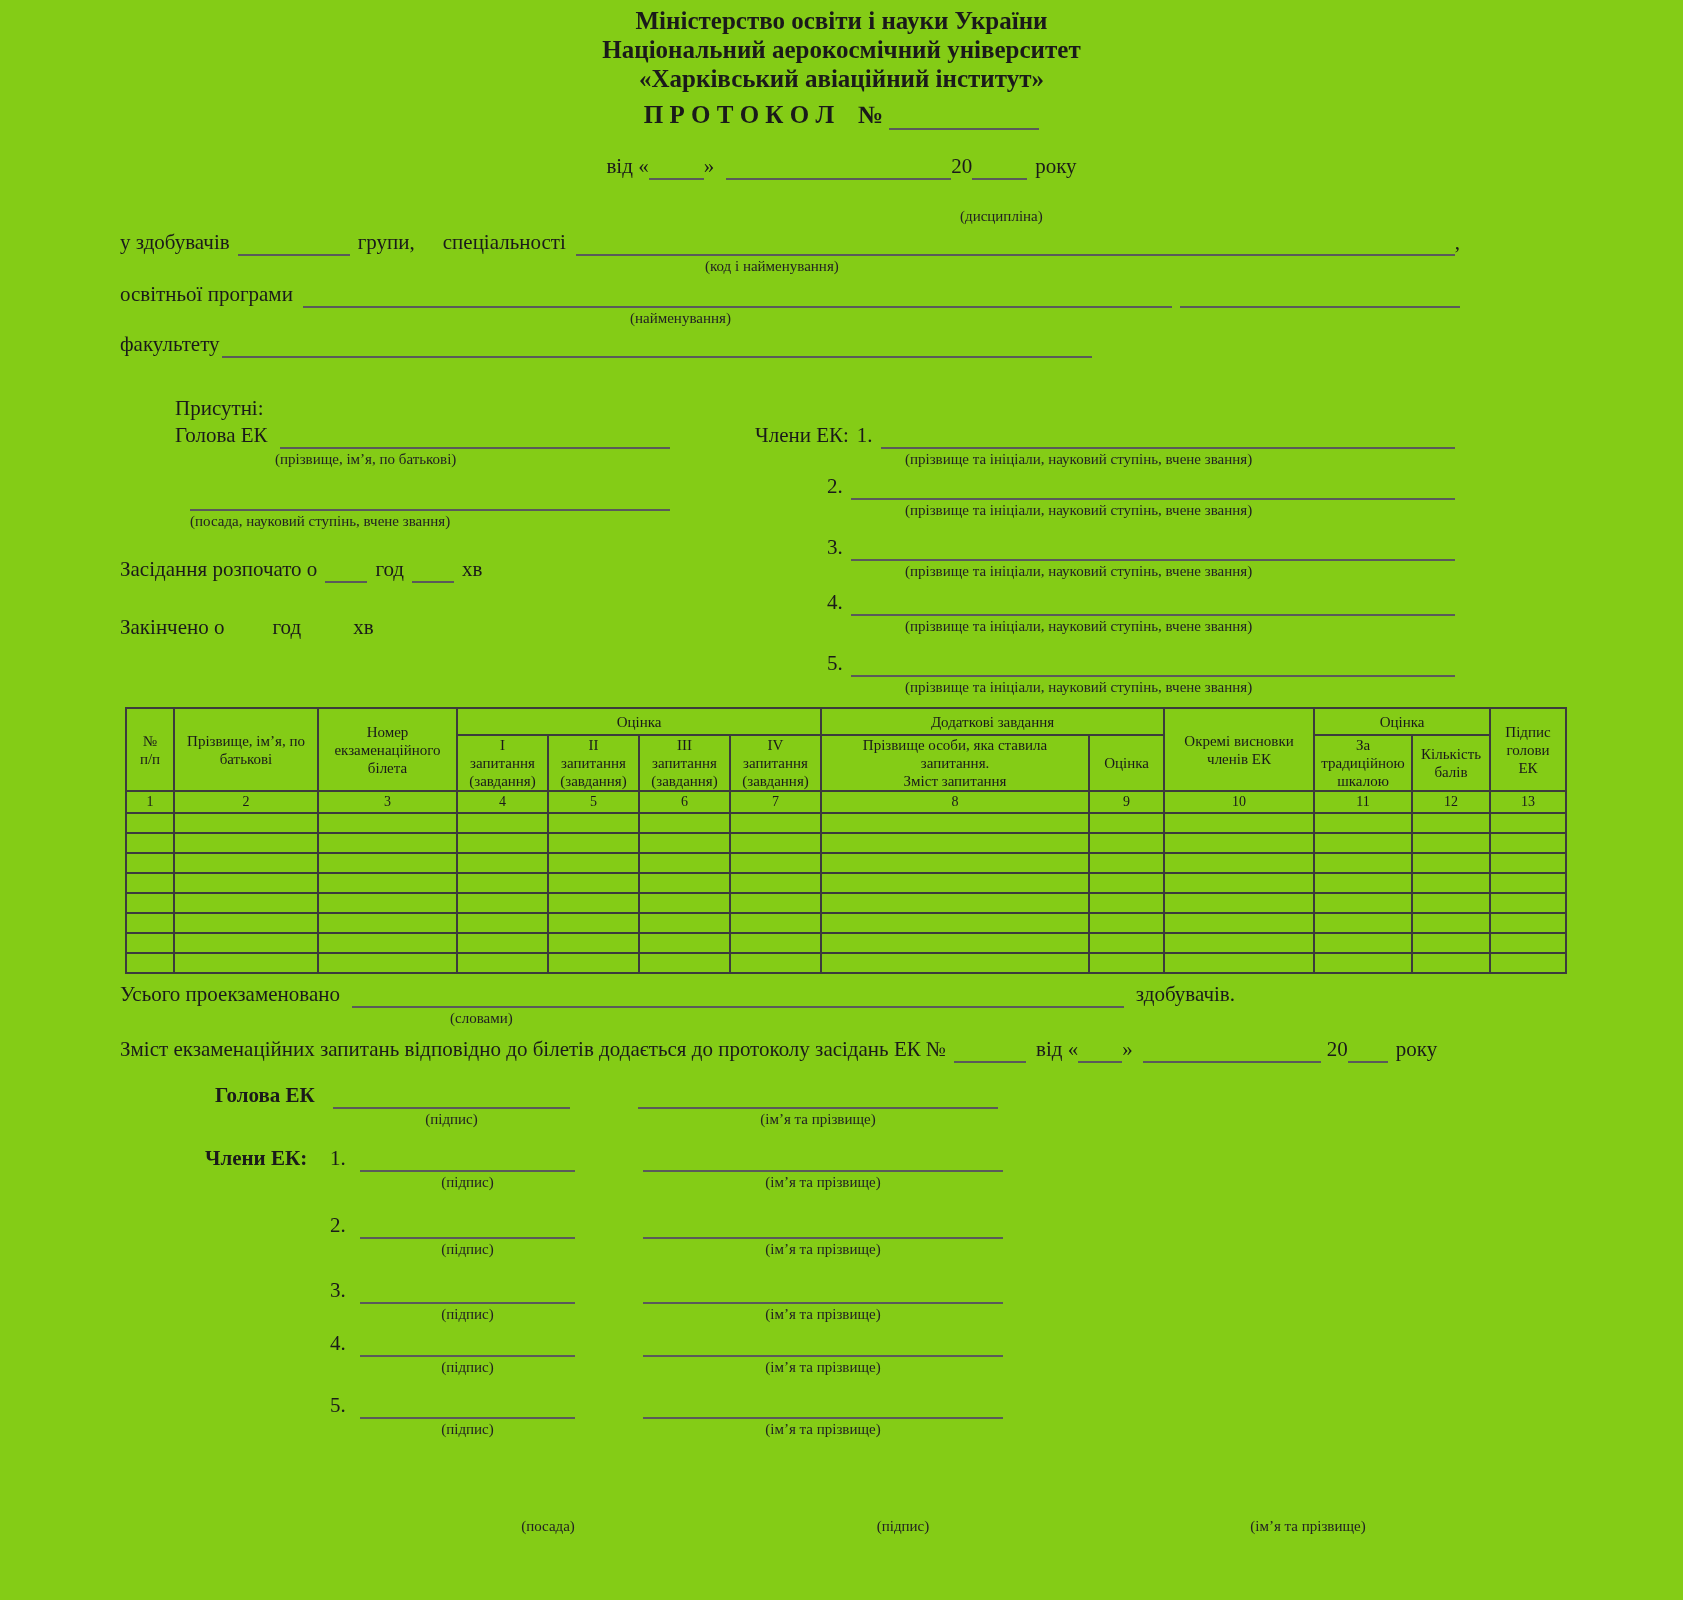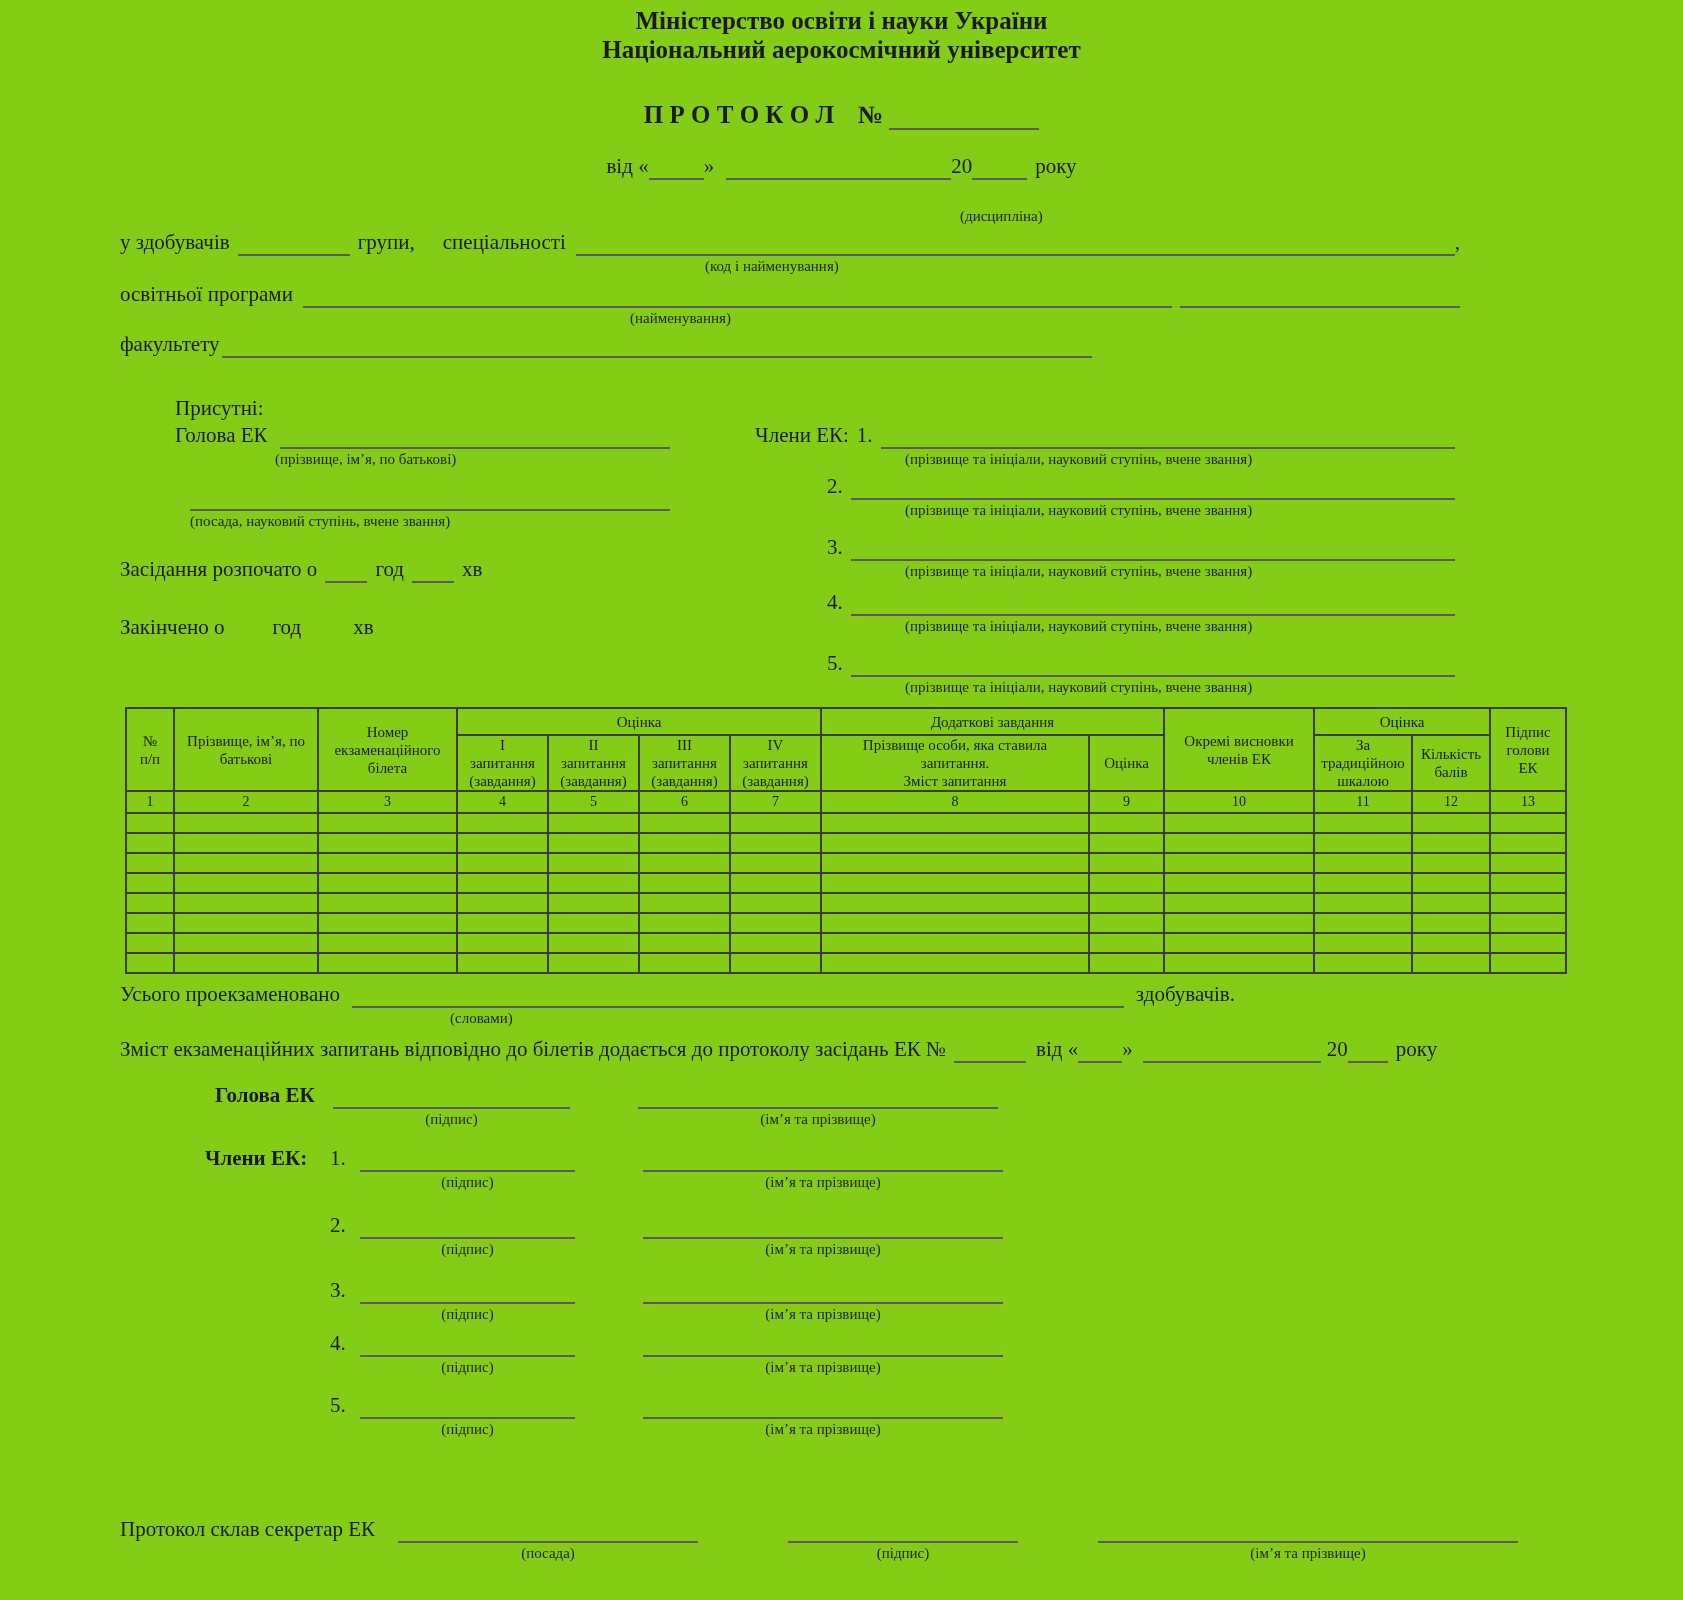--- a/index.html
+++ b/index.html
@@ -31,20 +31,21 @@
   table.exam tbody.empty td{height:18px;}
 </style>
 </head>
 <body>
 
 <div class="page">
 
   <div class="doc-header">
     <div>Міністерство освіти і науки України</div>
     <div>Національний аерокосмічний університет</div>
+    <div>«Харківський авіаційний інститут»</div>
   </div>
 
   <div class="center-line protocol-line">
     <span class="t">П Р О Т О К О Л</span>
     <span class="sp" style="width:24px"></span>
     <span class="t">№</span>
     <span class="u" style="width:150px;margin-left:6px"></span>
   </div>
 
   <div class="center-line date-line">
@@ -450,28 +451,20 @@
     </div>
     <div class="note-row">
       <span class="s" style="width:155px"></span>
       <span class="n" style="width:215px">(підпис)</span>
       <span class="s" style="width:68px"></span>
       <span class="n" style="width:360px">(ім’я та прізвище)</span>
     </div>
   </div>
 
   <div class="abs" style="left:120px;top:1516px;width:1450px;">
-    <div class="line">
-      <span class="t" style="width:278px">Протокол склав секретар ЕК</span>
-      <span class="u" style="width:300px"></span>
-      <span class="sp" style="width:90px"></span>
-      <span class="u" style="width:230px"></span>
-      <span class="sp" style="width:80px"></span>
-      <span class="u" style="width:420px"></span>
-    </div>
     <div class="note-row">
       <span class="s" style="width:278px"></span>
       <span class="n" style="width:300px">(посада)</span>
       <span class="s" style="width:90px"></span>
       <span class="n" style="width:230px">(підпис)</span>
       <span class="s" style="width:80px"></span>
       <span class="n" style="width:420px">(ім’я та прізвище)</span>
     </div>
   </div>
 

